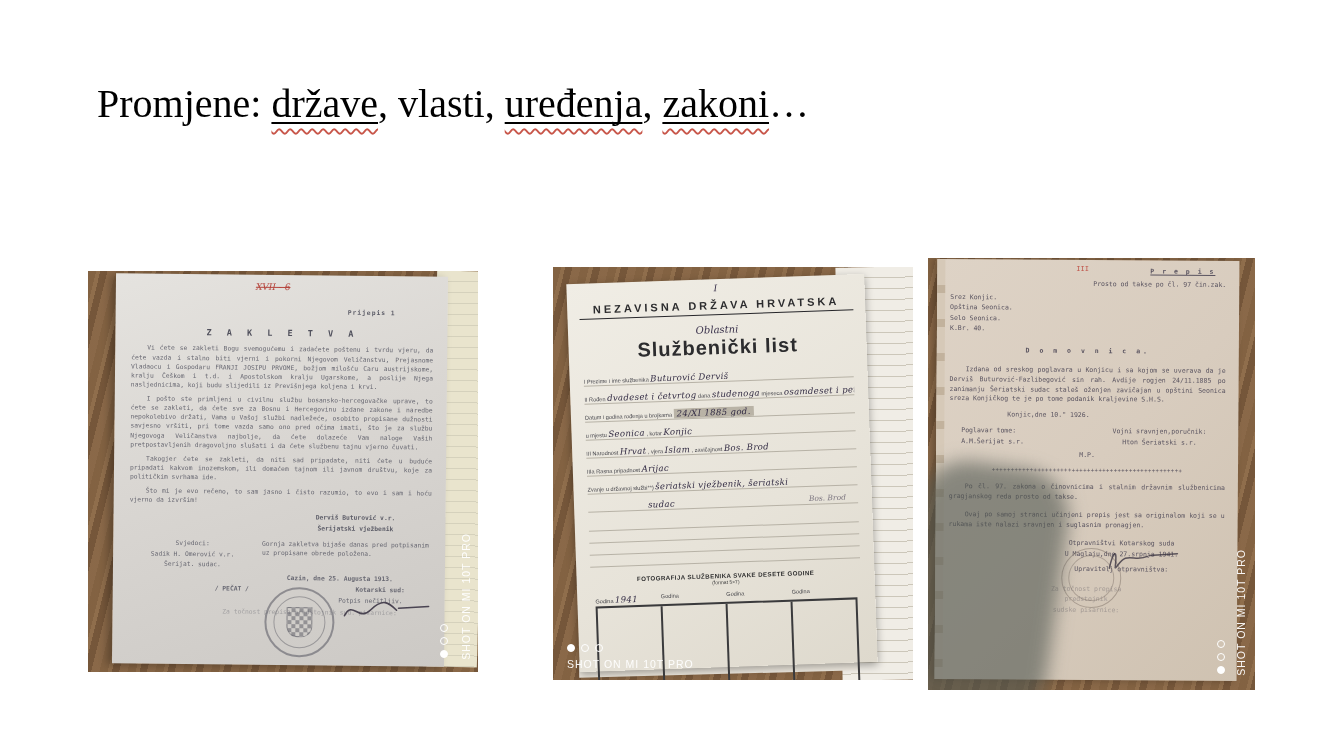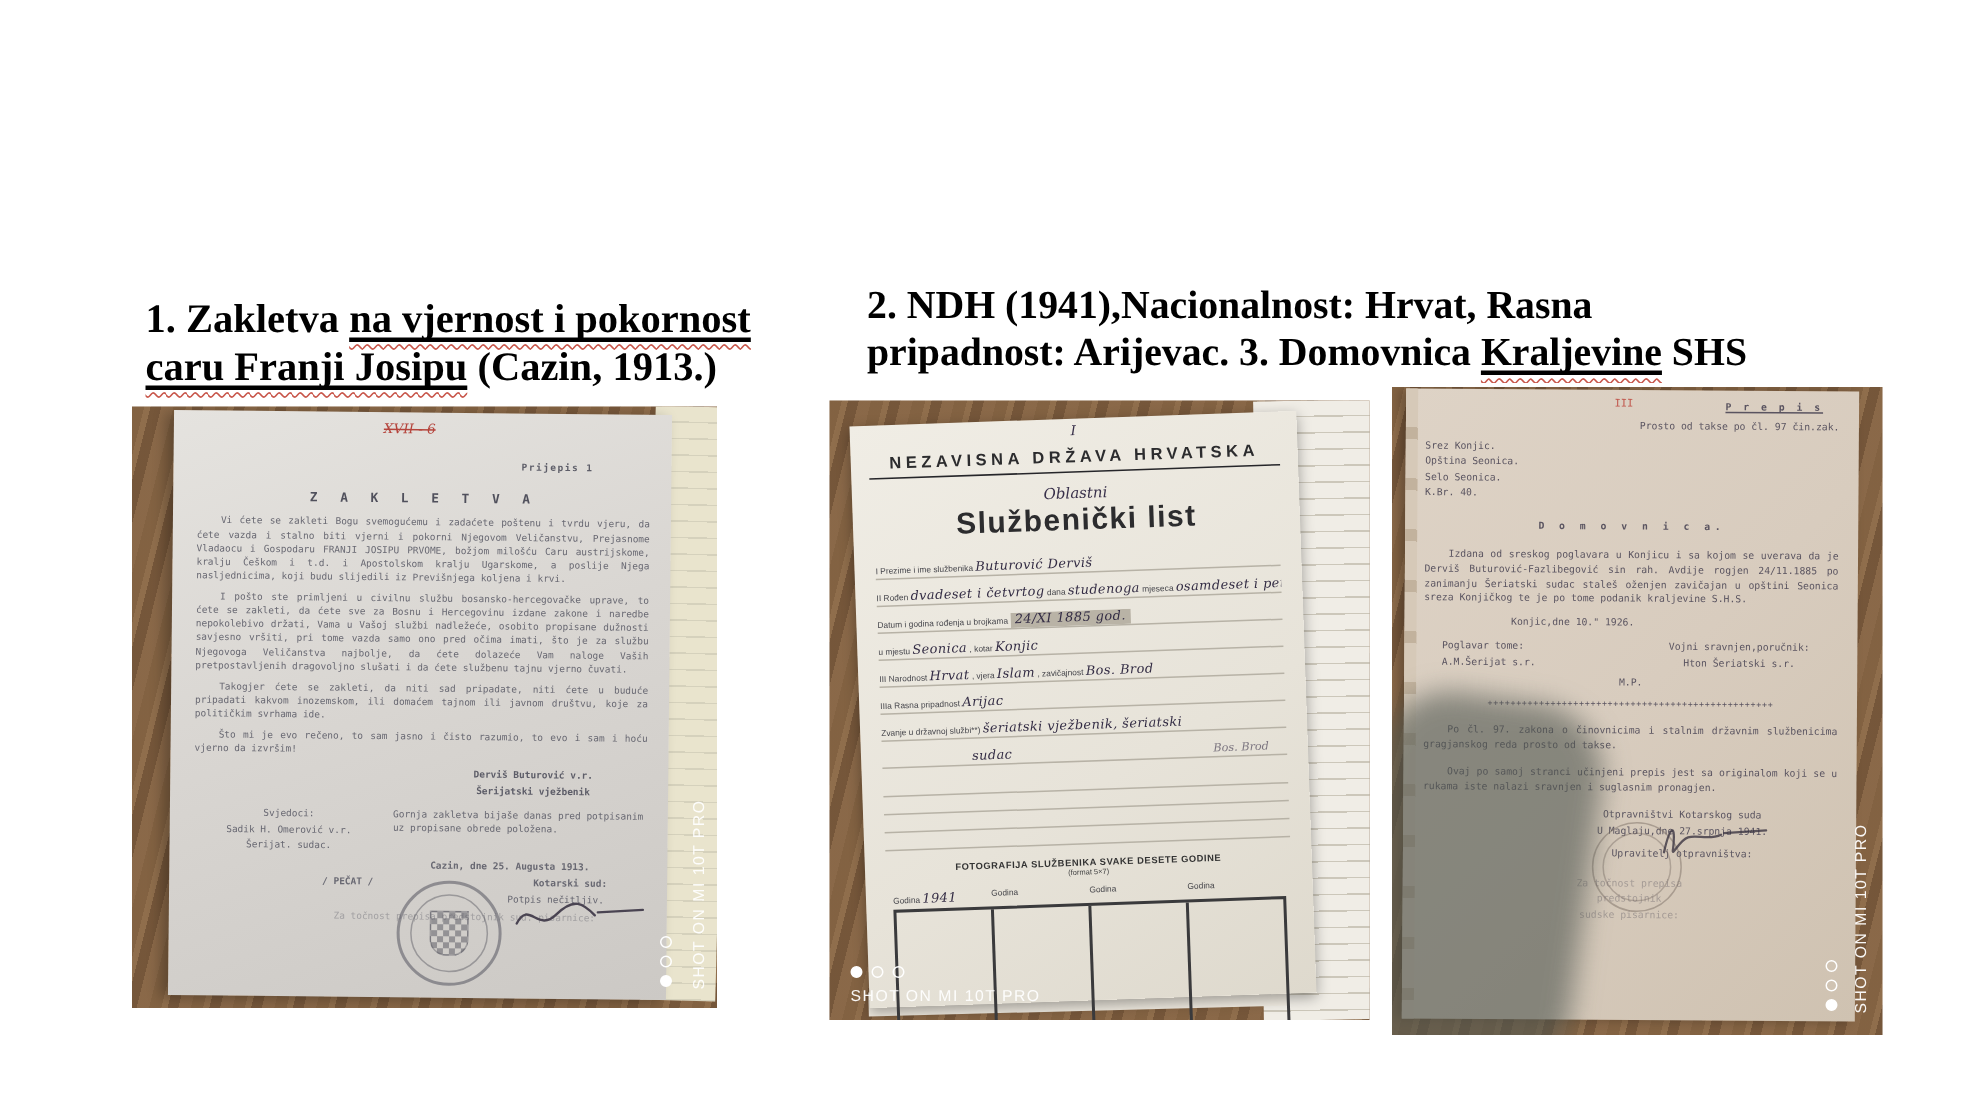--- a/index.html
+++ b/index.html
@@ -115,24 +115,23 @@
   .thumb{position:absolute;left:-20px;bottom:-24px;width:150px;height:250px;transform:rotate(8deg);
     background:rgba(80,86,80,.6);border-radius:48px;filter:blur(9px);}
   .torn3{position:absolute;left:0;top:0;width:8px;height:100%;
     background:repeating-linear-gradient(#d6c9b8 0 26px,#c2b29d 26px 34px);}
 </style>
 </head>
 <body>
 
 <div class="slide">
 
-
-  <div class="cap cap1"><span>1. Zakletva </span><span class="u"><span class="sq">na vjernost i pokornost</span></span><br><span class="u"><span class="sq">caru Franji Josipu</span></span><span> (Cazin, 1913.)</span></div>
-
-  <div class="cap cap2"><span>2. NDH (1941),Nacionalnost: Hrvat, Rasna</span><br><span>pripadnost: Arijevac.   3. Domovnica </span><span class="u"><span class="sq">Kraljevine</span></span><span> SHS</span></div>
+  <div class="title"><span>Promjene: </span><span class="u"><span class="sq">države</span></span><span>, vlasti, </span><span class="u"><span class="sq">uređenja</span></span><span>, </span><span class="u"><span class="sq">zakoni</span></span><span>…</span></div>
+
+
 
   <div class="photo" id="photo1">
     <div class="lined1"></div>
     <div class="paper1">
       <div class="d1-red">XVII - 6</div>
       <div class="d1-copy">Prijepis 1</div>
       <div class="d1-head">Z A K L E T V A</div>
       <p class="d1-p">Vi ćete se zakleti Bogu svemogućemu i zadaćete poštenu i tvrdu vjeru, da ćete vazda i stalno biti vjerni i pokorni Njegovom Veličanstvu, Prejasnome Vladaocu i Gospodaru FRANJI JOSIPU PRVOME, božjom milošću Caru austrijskome, kralju Češkom i t.d. i Apostolskom kralju Ugarskome, a poslije Njega nasljednicima, koji budu slijedili iz Previšnjega koljena i krvi.</p>
       <p class="d1-p">I pošto ste primljeni u civilnu službu bosansko-hercegovačke uprave, to ćete se zakleti, da ćete sve za Bosnu i Hercegovinu izdane zakone i naredbe nepokolebivo držati, Vama u Vašoj službi nadležeće, osobito propisane dužnosti savjesno vršiti, pri tome vazda samo ono pred očima imati, što je za službu Njegovoga Veličanstva najbolje, da ćete dolazeće Vam naloge Vaših pretpostavljenih dragovoljno slušati i da ćete službenu tajnu vjerno čuvati.</p>
       <p class="d1-p">Takogjer ćete se zakleti, da niti sad pripadate, niti ćete u buduće pripadati kakvom inozemskom, ili domaćem tajnom ili javnom društvu, koje za političkim svrhama ide.</p>

